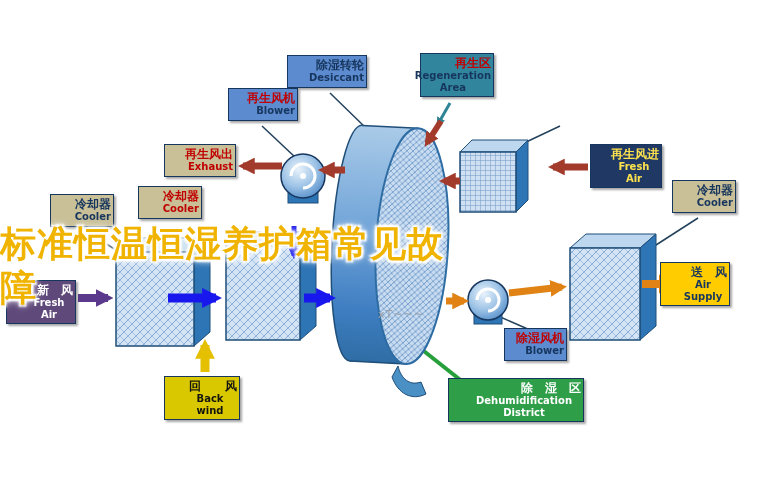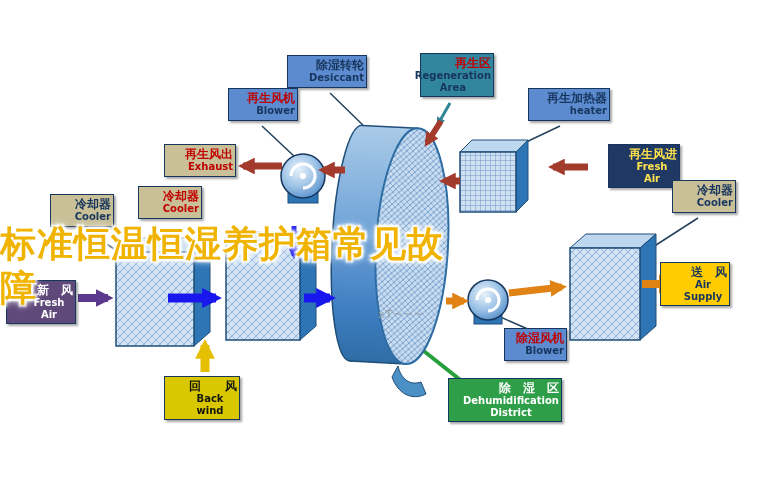--- a/index.html
+++ b/index.html
@@ -15,21 +15,21 @@
     position:absolute;z-index:10;border:1px solid var(--border-navy,#17365d);
     box-shadow:1.5px 1.5px 2px rgba(60,60,60,.45);
     display:flex;flex-direction:column;align-items:flex-end;justify-content:center;
     text-align:center;line-height:1.12;padding:3px 2px;box-sizing:border-box;
   }
   .label .zh{font-size:12px;font-weight:bold;white-space:pre;}
   .label .en{font-size:10px;font-weight:bold;padding-left:16px;}
   .bg-blue{background:var(--label-blue,#5c8bd0);}
   .bg-teal{background:var(--label-teal,#31859c);}
   .bg-khaki{background:var(--label-khaki,#c9c098);}
-  .bg-navy{background:var(--label-navy,#1f3864);margin-left:18px;}
+  .bg-navy{background:var(--label-navy,#1f3864);}
   .bg-purple{background:var(--label-purple,#5f497a);}
   .bg-yellow{background:var(--label-yellow,#ffcc00);}
   .bg-olive{background:var(--label-olive,#d9c800);}
   .bg-green{background:var(--label-green,#2e9e48);}
   .t-red{color:var(--text-red,#c00000);}
   .t-navy{color:var(--text-navy,#17365d);}
   .t-white{color:#ffffff;}
   .t-yellow{color:var(--text-yellow,#ffe34d);}
   .t-black{color:#15150f;}
 
@@ -188,24 +188,20 @@
 <div class="label bg-teal" style="left:420px;top:53px;width:74px">
   <span class="zh t-red">再生区</span>
   <span class="en t-navy">Regeneration Area</span>
 </div>
 
 <div class="label bg-blue" style="left:228px;top:88px;width:70px">
   <span class="zh t-red">再生风机</span>
   <span class="en t-navy">Blower</span>
 </div>
 
-<div class="label bg-blue" style="left:528px;top:88px;width:82px">
-  <span class="zh t-navy">再生加热器</span>
-  <span class="en t-navy">heater</span>
-</div>
 
 <div class="label bg-khaki" style="left:164px;top:144px;width:72px">
   <span class="zh t-red">再生风出</span>
   <span class="en t-red">Exhaust</span>
 </div>
 
 <div class="label bg-navy" style="left:590px;top:144px;width:72px">
   <span class="zh t-yellow">再生风进</span>
   <span class="en t-yellow">Fresh Air</span>
 </div>
@@ -238,21 +234,21 @@
 <div class="label bg-olive" style="left:164px;top:376px;width:76px">
   <span class="zh t-black">回　　风</span>
   <span class="en t-black">Back wind</span>
 </div>
 
 <div class="label bg-blue" style="left:504px;top:328px;width:63px">
   <span class="zh t-red">除湿风机</span>
   <span class="en t-navy">Blower</span>
 </div>
 
-<div class="label bg-green" style="left:448px;top:378px;width:114px">
+<div class="label bg-green" style="left:448px;top:378px;width:136px">
   <span class="zh t-white">除　湿　区</span>
   <span class="en t-white">Dehumidification District</span>
 </div>
 
 <div id="watermark">xT~~~</div>
 
 <div id="main-title">
   <div>标准恒温恒湿养护箱常见故</div>
   <div>障</div>
 </div>

